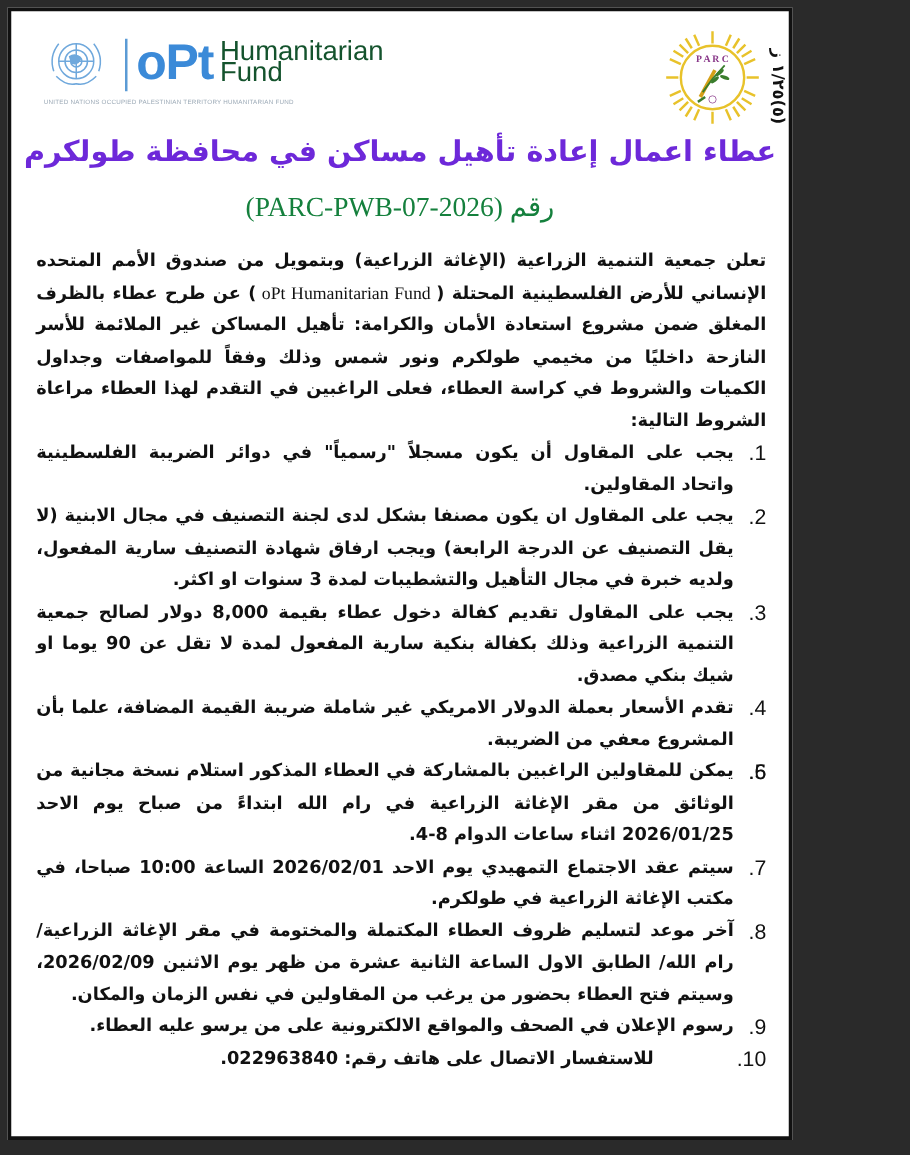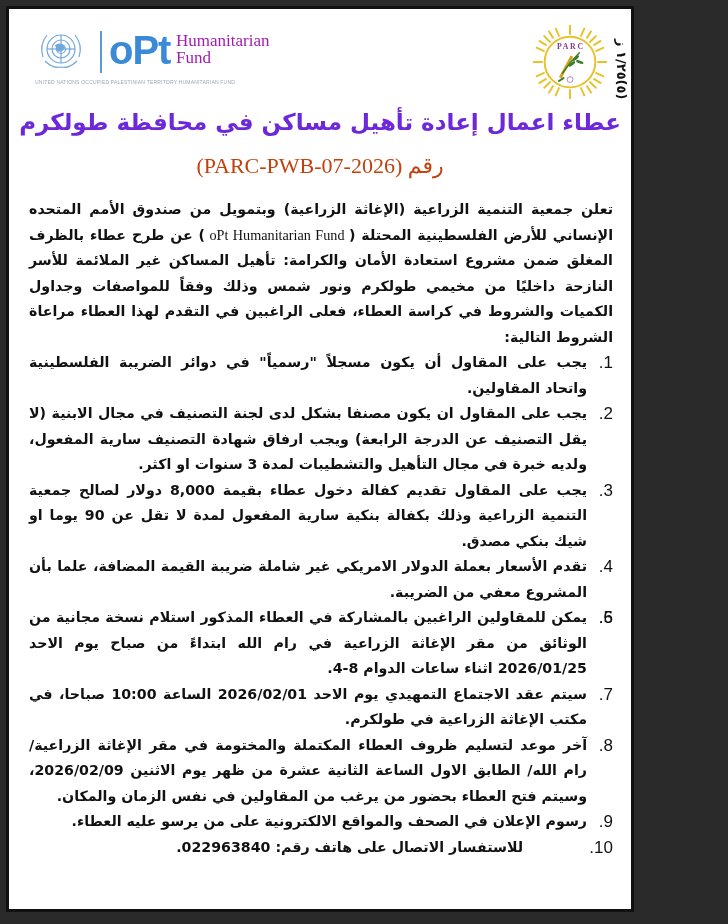--- a/index.html
+++ b/index.html
@@ -10,36 +10,36 @@
     box-sizing: border-box;
   }
   .frame-outer {
     position: absolute; left: 0; top: 0; width: 728px; height: 924px;
     background: #2a2a2a;
   }
   .header { position: absolute; left: 0; top: 0; width: 100%; height: 90px; }
   .un-logo { position: absolute; left: 24px; top: 20px; width: 56px; height: 44px; }
   .opt-divider { position: absolute; left: 91px; top: 22px; width: 2px; height: 42px; background: #5b9bd5; }
   .opt-mark { position: absolute; left: 100px; top: 20px; font-family: "Liberation Sans", sans-serif; font-weight: bold; font-size: 40px; line-height: 42px; color: #3b8ad8; letter-spacing: -1px; }
-  .opt-name { position: absolute; left: 167px; top: 23px; font-family: Liberation Serif, serif; font-size: 17px; line-height: 17px; color: #a21caf; }
+  .opt-name { position: absolute; left: 167px; top: 23px; font-family: Liberation Sans, sans-serif; font-size: 22px; line-height: 17px; color: #14532d; }
   .un-caption { position: absolute; left: 26px; top: 70px; font-family: "Liberation Sans", sans-serif; font-size: 5px; letter-spacing: 0.2px; color: #9aa8b5; white-space: nowrap; }
   .parc-logo { position: absolute; left: 522px; top: 14px; width: 78px; height: 78px; }
   .side-ref {
     position: absolute; right: 2px; top: 20px; width: 20px; height: 80px;
     writing-mode: vertical-rl; font-family: "DejaVu Sans", sans-serif; font-weight: bold;
     font-size: 13px; color: #111; direction: rtl; text-align: center;
   }
   .title {
     position: absolute; left: 0; top: 100px; width: 100%; text-align: center;
     font-family: "DejaVu Sans", sans-serif; font-weight: bold; font-size: 23px; color: #6d28d9;
     direction: rtl;
   }
   .subtitle {
     position: absolute; left: 0; top: 144px; width: 100%; text-align: center;
-    font-family: "Liberation Serif", serif; font-size: 22px; color: #c2410c; direction: rtl;
+    font-family: "Liberation Serif", serif; font-size: 22px; color: #15803d; direction: rtl;
   }
   .subtitle .ref { font-family: "Liberation Serif", serif; }
   .body {
     position: absolute; left: 20px; right: 18px; top: 188px;
     direction: rtl; text-align: justify;
     font-family: "DejaVu Sans", sans-serif; font-weight: bold; font-size: 14.2px;
     line-height: 25.5px; color: #111;
   }
   .intro { margin: 0; text-align-last: right; }
   .conditions { list-style: none; margin: 0; padding: 0; }

